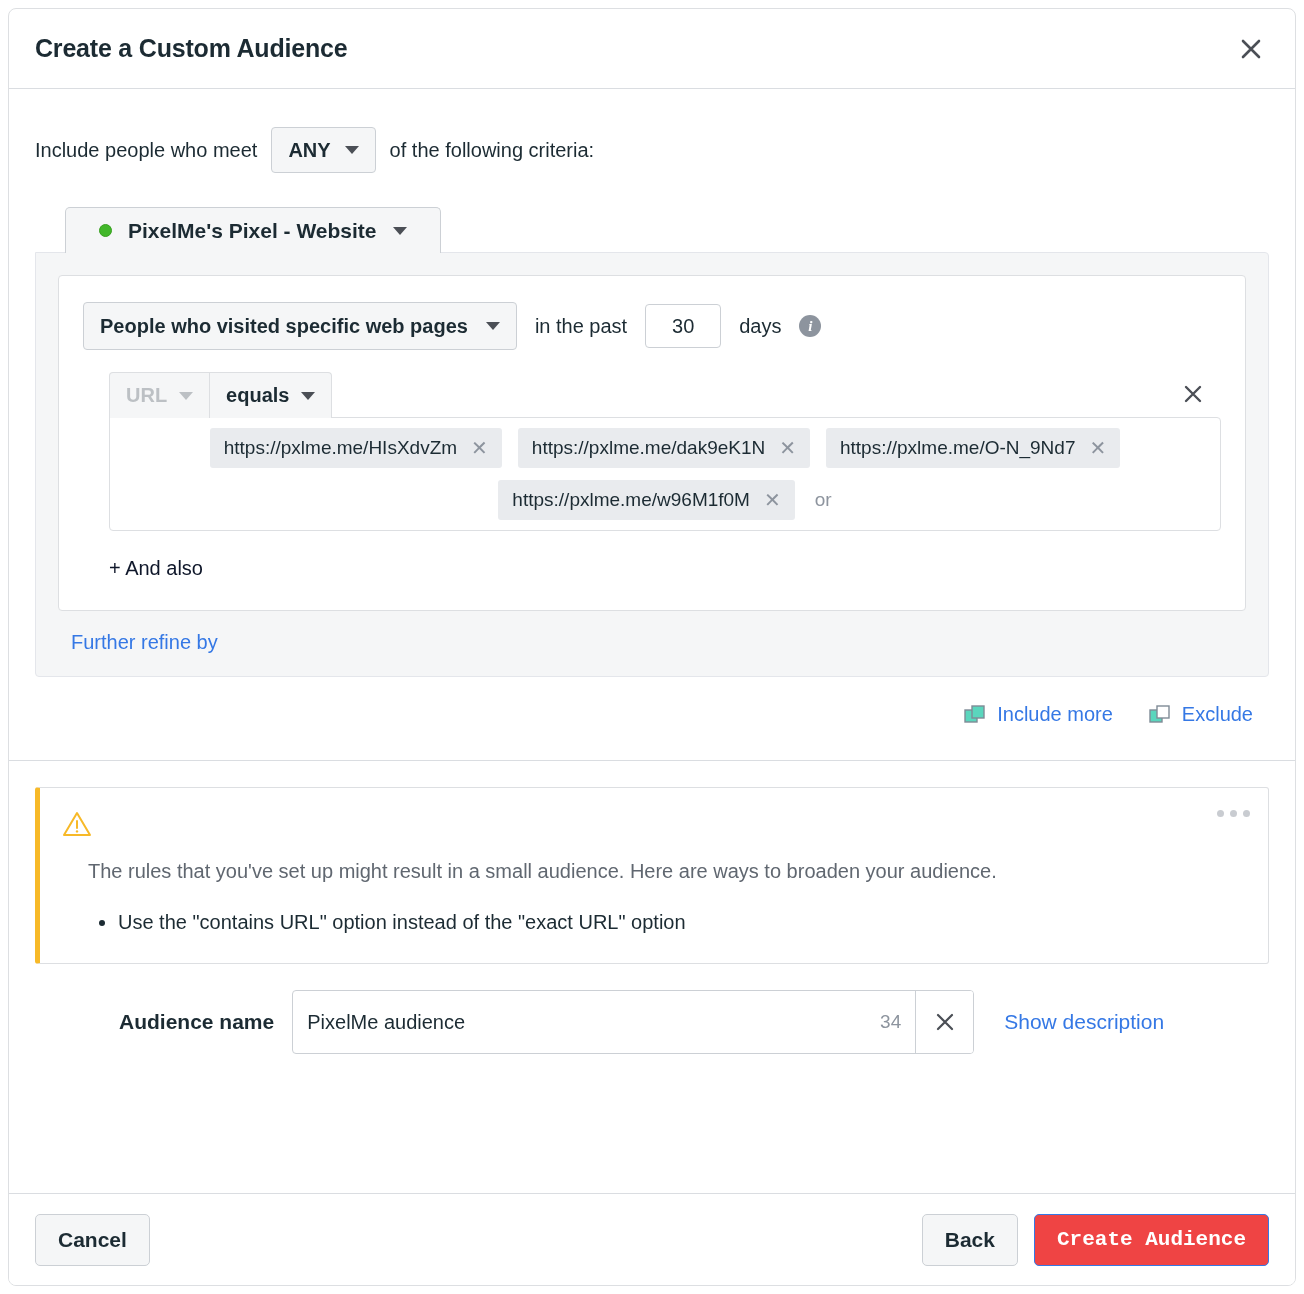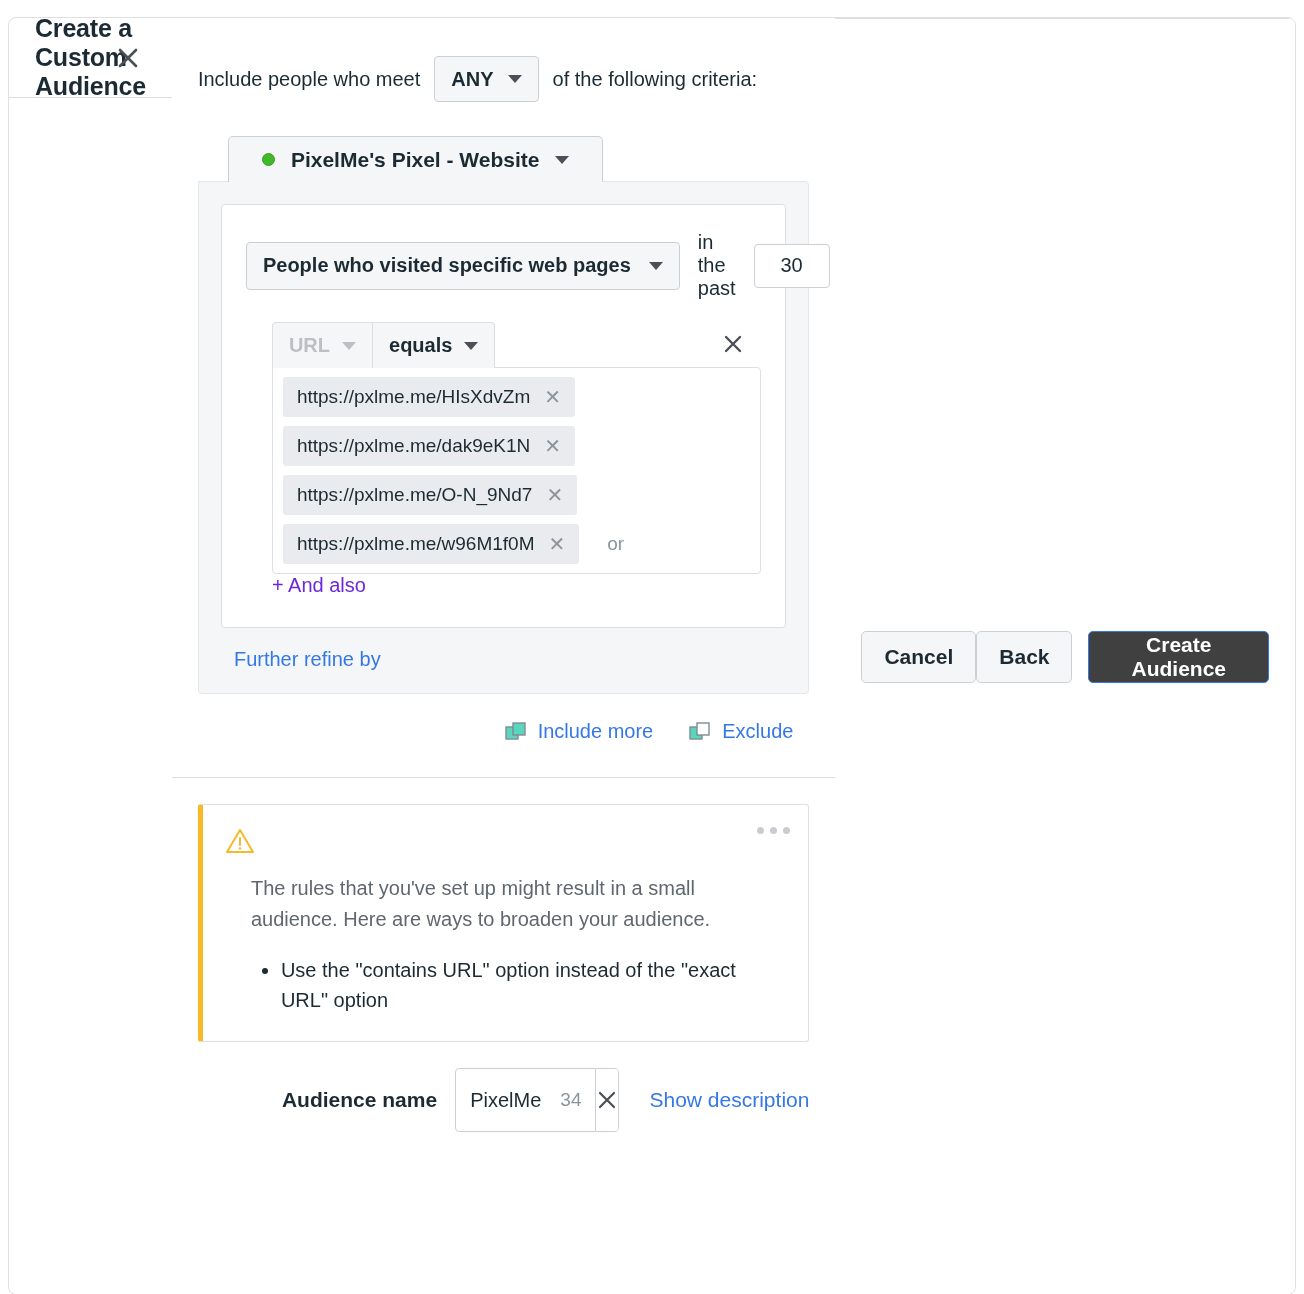--- a/index.html
+++ b/index.html
@@ -15,28 +15,28 @@
     font-family: "Liberation Sans", "DejaVu Sans", sans-serif;
     color: #1c2b33;
     overflow: hidden;
     position: relative;
   }
 
   
   .modal {
     position: absolute;
     left: 8px;
-    top: 17px;
+    top: 8px;
     width: 1288px;
     height: 1278px;
     background: #ffffff;
     border: 1px solid #dddfe2;
     border-radius: 8px;
     display: flex;
-    flex-direction: row;
+    flex-direction: column;
     overflow: hidden;
   }
 
   
   .modal-header {
     position: relative;
     height: 80px;
     flex: 0 0 80px;
     border-bottom: 1px solid #dadde1;
     display: flex;
@@ -227,22 +227,23 @@
 
   .token-box {
     border: 1px solid #dddfe2;
     border-radius: 0 4px 4px 4px;
     background: #ffffff;
     padding: 9px 10px;
     margin-top: -1px;
     display: flex;
     flex-wrap: wrap;
     align-items: center;
-    gap: 9px 24px;
+    gap: 9px 16px;
     min-height: 114px;
+    justify-content: center;
   }
   .token {
     display: inline-flex;
     align-items: center;
     gap: 14px;
     background: #e9ebee;
     border-radius: 3px;
     padding: 0 14px;
     height: 40px;
     font-size: 19px;
@@ -252,21 +253,22 @@
   .token .tk-x {
     color: #8d949e;
     font-size: 20px;
     cursor: pointer;
     line-height: 1;
     font-weight: 400;
   }
   .or-text { font-size: 19px; color: #8d949e; padding-left: 4px; }
 
   .and-also {
-    color: #6d28d9;
+    margin-top: 26px;
+    color: #0f172a;
     font-size: 20px;
     cursor: pointer;
     display: inline-block;
   }
 
   .refine {
     color: #3578e5;
     font-size: 20px;
     cursor: pointer;
     display: inline-block;
@@ -416,24 +418,25 @@
     font-weight: bold;
     border-radius: 5px;
     cursor: pointer;
     height: 52px;
     padding: 0 22px;
     border: 1px solid #ccd0d5;
     background: #f5f6f7;
     color: #1c2b33;
   }
   .btn-primary {
-    background: #404040;
+    background: #ef4444;
     border-color: #3578e5;
     color: #ffffff;
-    padding: 0 42px;
+    padding: 0 22px;
+    font-family: Liberation Mono, monospace;
   }
   .footer-right {
     margin-left: auto;
     display: flex;
     gap: 16px;
     align-items: center;
   }
 
   
   .bg-peek {

